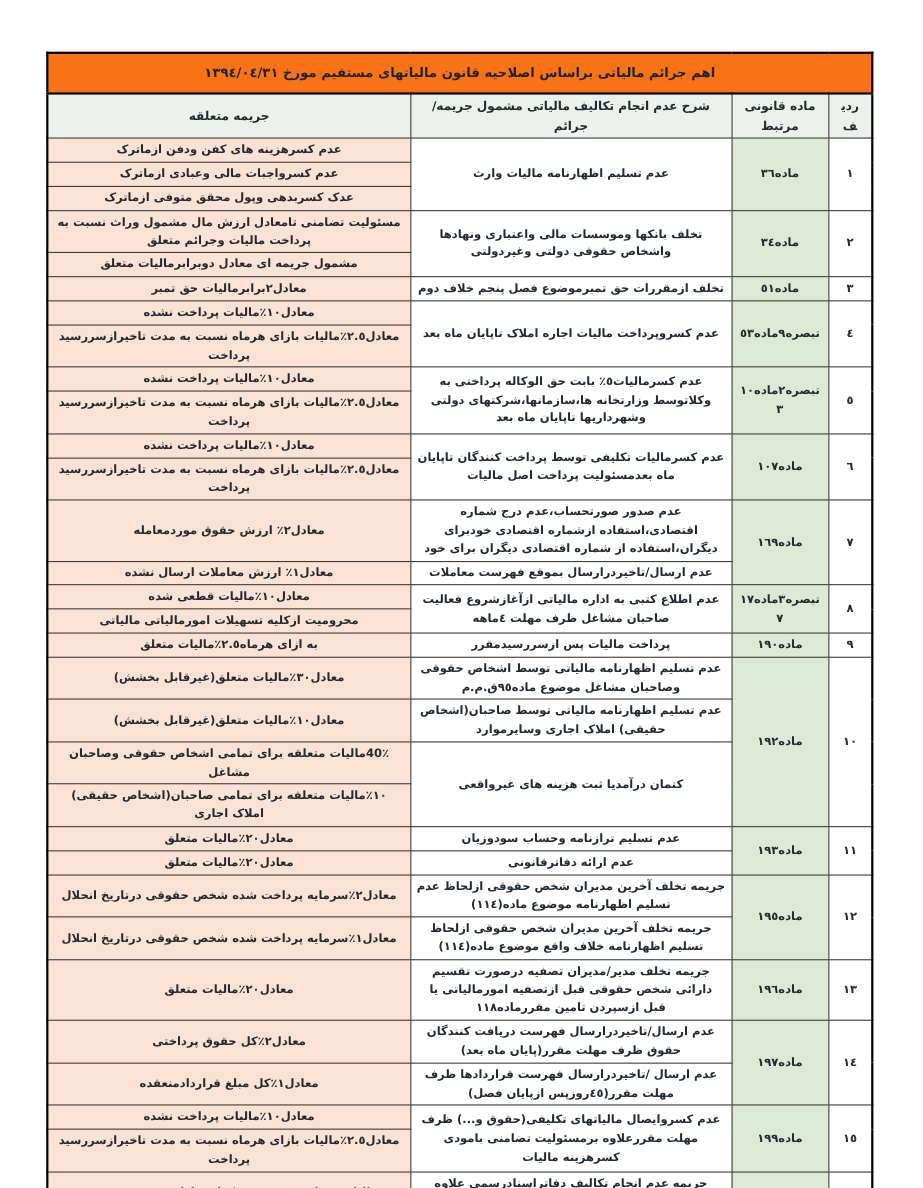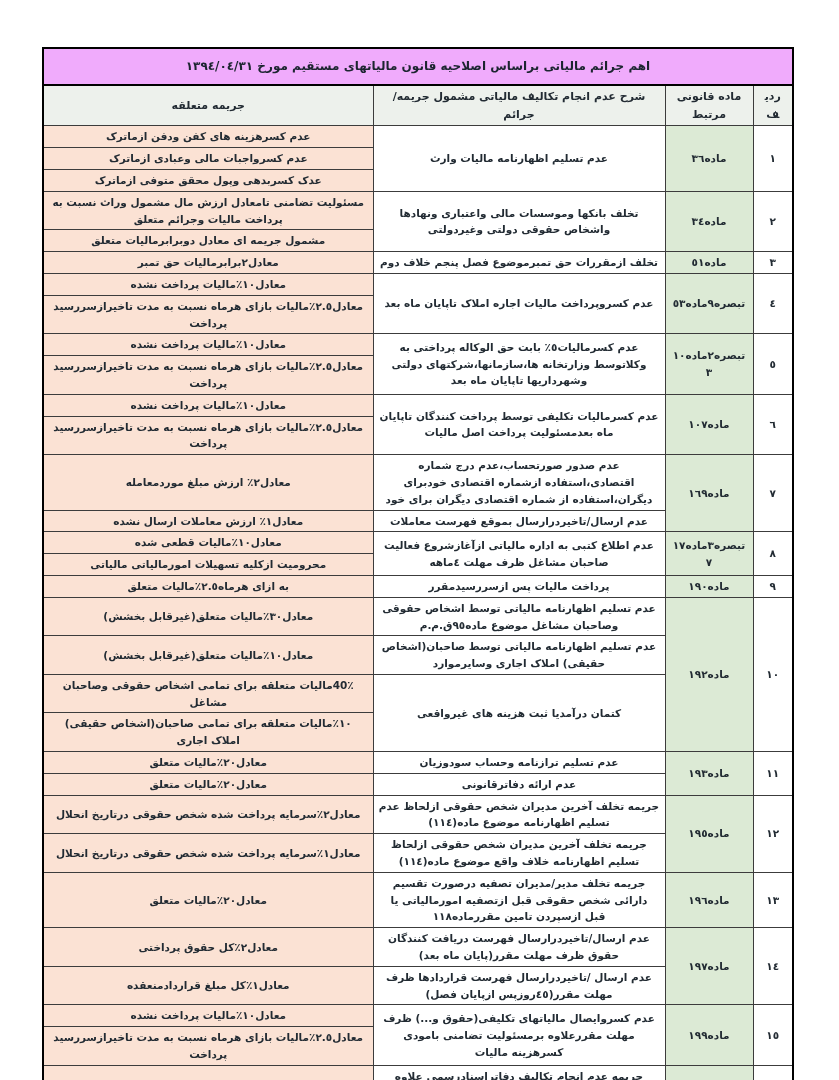--- a/index.html
+++ b/index.html
@@ -17,21 +17,21 @@
     table-layout:fixed;
   }
   td,th{
     border:1.4px solid #3c3c3c;
     font-size:10.5px;font-weight:bold;color:#222b33;
     text-align:center;vertical-align:middle;
     padding:2px 5px;line-height:1.6;
     overflow-wrap:break-word;
   }
   .title-cell{
-    background:#f0abfc;font-size:12px;padding:8px 4px;
+    background:#f97316;font-size:12px;padding:8px 4px;
     border-bottom:2.5px solid #000;color:#1c2530;
   }
   th{
     background:var(--header-bg);height:34px;font-size:11px;
   }
   .col-num{width:40px;}
   .col-article{width:88px;}
   .col-desc{width:292px;}
   .col-pen{width:330px;}
   td.num-cell{background:#ffffff;}
@@ -114,21 +114,21 @@
           <td class="desc-cell" rowspan="2">عدم کسرمالیات تکلیفی توسط پرداخت کنندگان  تاپایان ماه بعدمسئولیت پرداخت اصل مالیات</td>
           <td class="penalty-cell">معادل١٠٪مالیات پرداخت نشده</td>
         </tr>
         <tr>
           <td class="penalty-cell">معادل٢.٥٪مالیات بازای هرماه نسبت به مدت تاخیرازسررسید پرداخت</td>
         </tr>
         <tr>
           <td class="num-cell" rowspan="2">٧</td>
           <td class="article-cell" rowspan="2">ماده١٦٩</td>
           <td class="desc-cell" rowspan="1">عدم صدور صورتحساب،عدم درج شماره اقتصادی،استفاده ازشماره اقتصادی خودبرای دیگران،استفاده از شماره اقتصادی دیگران برای خود</td>
-          <td class="penalty-cell">معادل٢٪ ارزش مبلغ موردمعامله</td>
+          <td class="penalty-cell">معادل٢٪ ارزش حقوق موردمعامله</td>
         </tr>
         <tr>
           <td class="desc-cell" rowspan="1">عدم ارسال/تاخیردرارسال بموقع فهرست معاملات</td>
           <td class="penalty-cell">معادل١٪ ارزش معاملات ارسال نشده</td>
         </tr>
         <tr>
           <td class="num-cell" rowspan="2">٨</td>
           <td class="article-cell" rowspan="2">تبصره٣ماده١٧٧</td>
           <td class="desc-cell" rowspan="2">عدم اطلاع کتبی به اداره مالیاتی ازآغازشروع فعالیت صاحبان مشاغل ظرف مهلت ٤ماهه</td>
           <td class="penalty-cell">معادل١٠٪مالیات قطعی شده</td>

